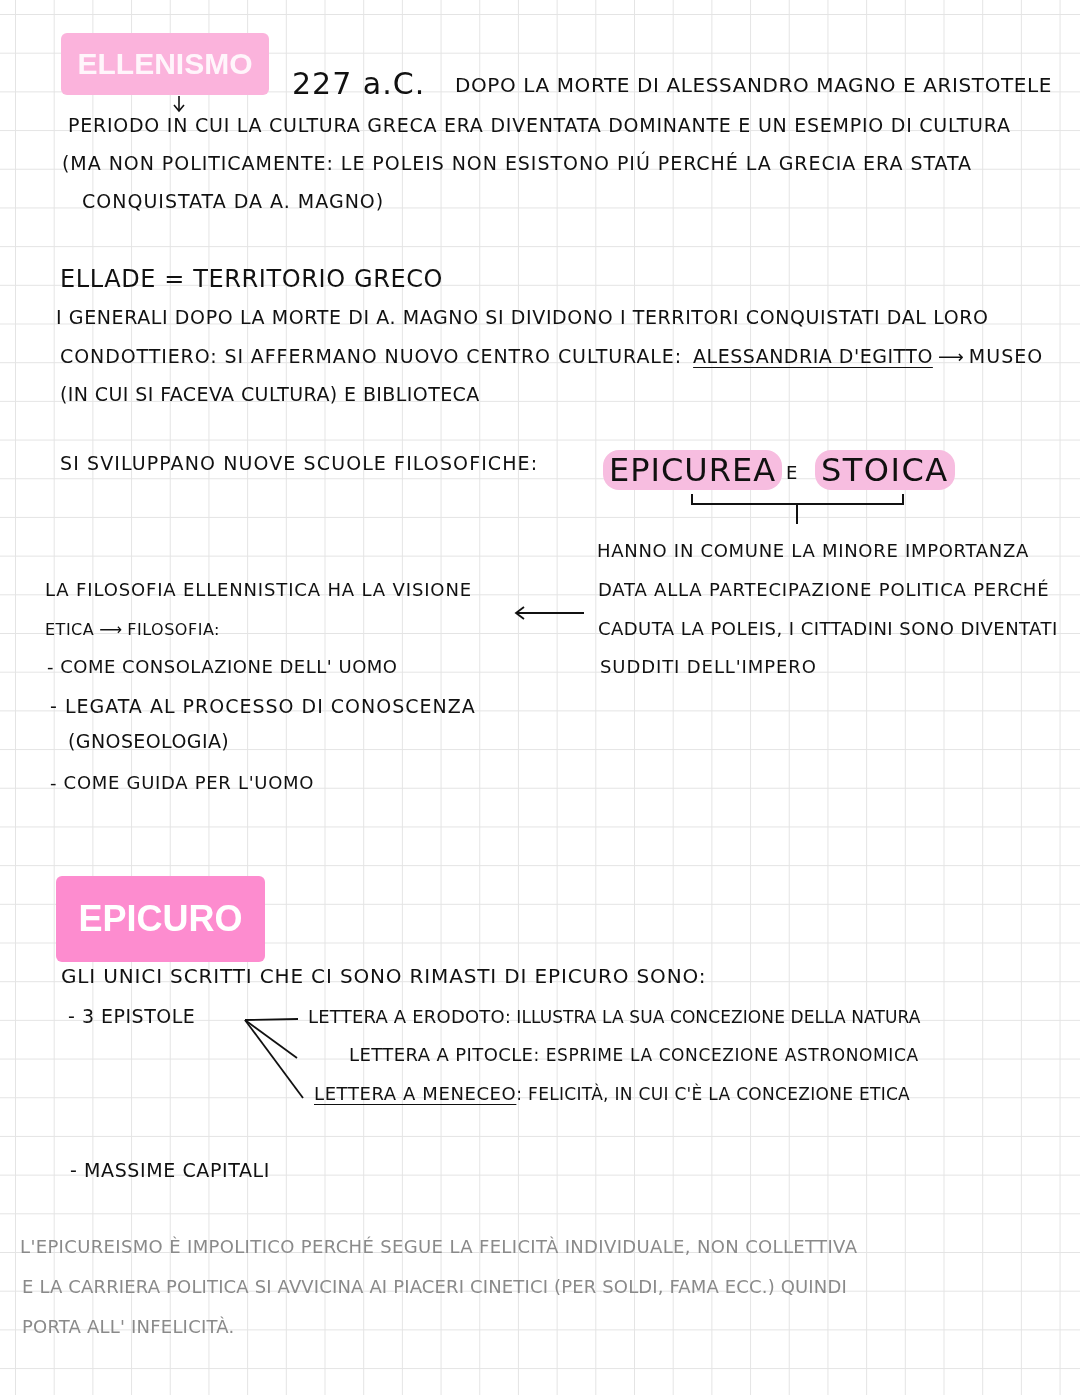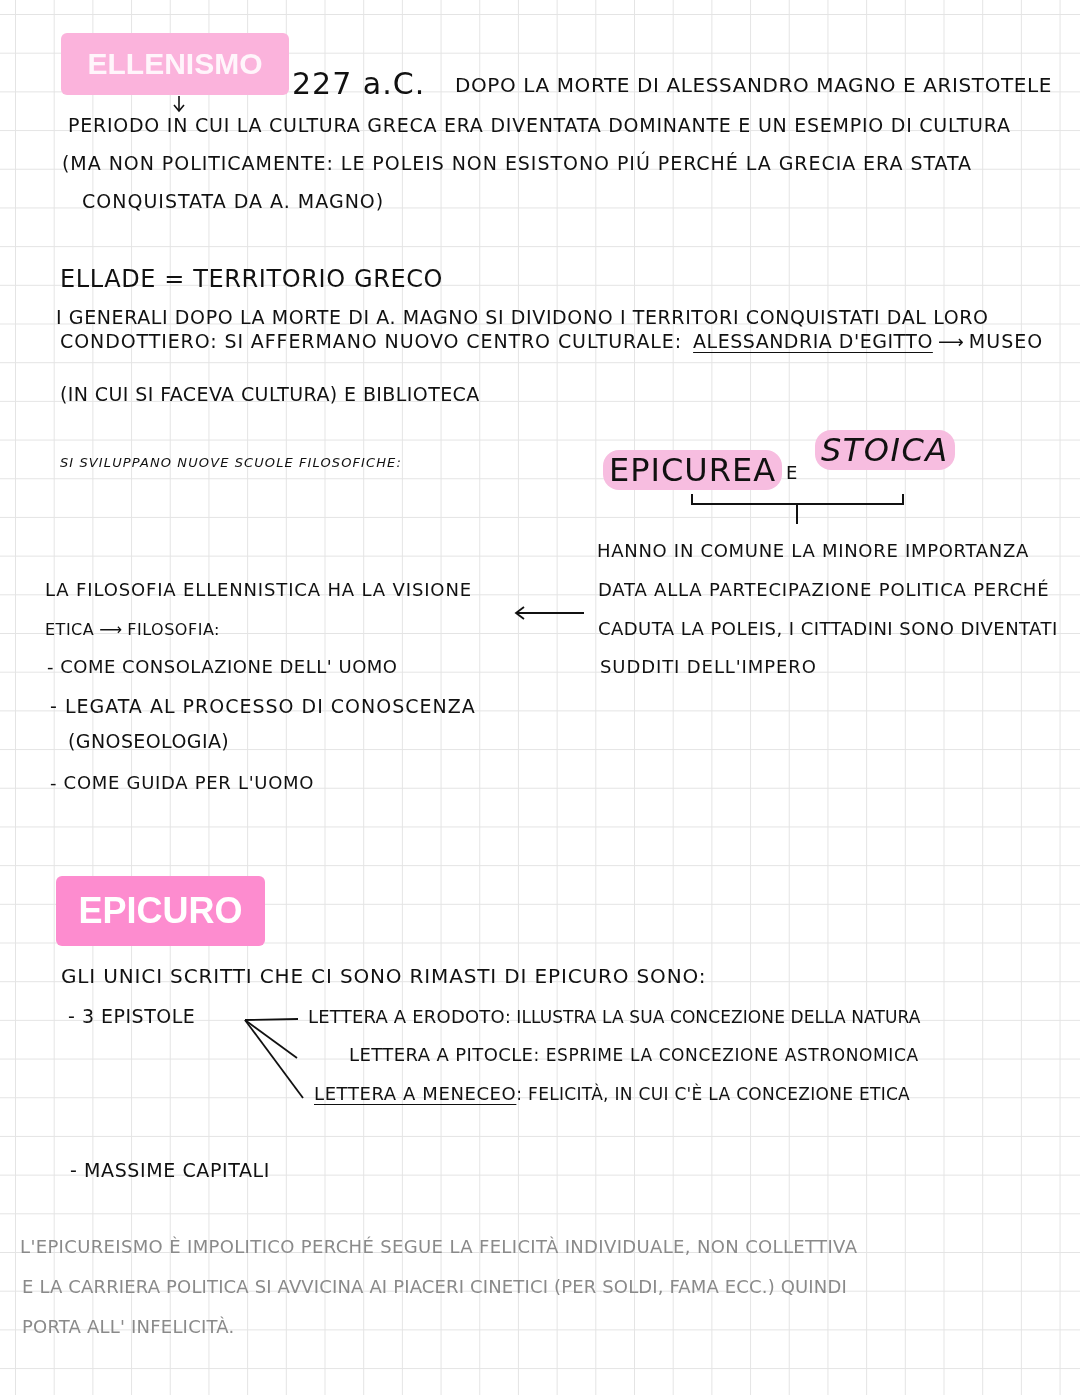--- a/index.html
+++ b/index.html
@@ -22,52 +22,52 @@
     font-family:"Liberation Sans", sans-serif; font-weight:bold;
     display:flex; align-items:center; justify-content:center;
   }
   .hl { background:#f7bde0; border-radius:16px; padding:0 6px; }
   .ul { text-decoration:underline; text-underline-offset:4px; }
   svg { position:absolute; overflow:visible; }
 </style>
 </head>
 <body>
 
-<div class="tag" style="left:61px;top:33px;width:228px;height:62px;background:#fbb3dc;font-size:30px;color:#fff5fb;">
+<div class="tag" style="left:61px;top:33px;width:208px;height:62px;background:#fbb3dc;font-size:30px;color:#fff5fb;">
   <span>ELLENISMO</span>
 </div>
 
 <span class="abs" style="left:292px;top:66px;font-size:30px;font-family:'DejaVu Sans',sans-serif;letter-spacing:1px;">227 a.C.</span>
 <span class="abs hand" style="left:455px;top:73px;font-size:20px;letter-spacing:0.6px;">DOPO LA MORTE DI ALESSANDRO MAGNO E ARISTOTELE</span>
 
 <svg style="left:173px;top:96px;" width="12" height="20">
   <line x1="6" y1="0" x2="6" y2="14" stroke="#111" stroke-width="1.6"></line>
   <polyline points="1,9 6,15 11,9" fill="none" stroke="#111" stroke-width="1.6"></polyline>
 </svg>
 
 <span class="abs hand" style="left:68px;top:114px;font-size:19px;letter-spacing:0.75px;">PERIODO IN CUI LA CULTURA GRECA ERA DIVENTATA DOMINANTE E UN ESEMPIO DI CULTURA</span>
 <span class="abs hand" style="left:62px;top:152px;font-size:19px;letter-spacing:0.95px;">(MA NON POLITICAMENTE: LE POLEIS NON ESISTONO PIÚ PERCHÉ LA GRECIA ERA STATA</span>
 <span class="abs hand" style="left:82px;top:190px;font-size:19px;letter-spacing:1px;">CONQUISTATA DA A. MAGNO)</span>
 <span class="abs hand" style="left:60px;top:225px;font-size:24px;letter-spacing:0.6px;margin-top:40px;">ELLADE = TERRITORIO GRECO</span>
 
 <span class="abs hand" style="left:56px;top:306px;font-size:19px;letter-spacing:0.6px;">I GENERALI DOPO LA MORTE DI A. MAGNO SI DIVIDONO I TERRITORI CONQUISTATI DAL LORO</span>
-<div class="abs" style="left:60px;top:330px;">
+<div class="abs" style="left:60px;top:345px;">
   <span class="hand" style="font-size:19px;letter-spacing:0.9px;">CONDOTTIERO: SI AFFERMANO NUOVO CENTRO CULTURALE:</span>
   <span class="hand ul" style="font-size:19px;letter-spacing:0.5px;margin-left:6px;">ALESSANDRIA D'EGITTO</span>
   <span style="font-size:18px;">⟶</span>
   <span class="hand" style="font-size:19px;letter-spacing:1px;">MUSEO</span>
 </div>
 <span class="abs hand" style="left:60px;top:383px;font-size:19px;letter-spacing:0.4px;">(IN CUI SI FACEVA CULTURA) E BIBLIOTECA</span>
 
 <div class="abs" style="left:60px;top:452px;">
-  <span class="hand" style="font-size:13px;letter-spacing:1.1px;font-style:italic;">SI SVILUPPANO NUOVE SCUOLE FILOSOFICHE:</span>
+  <span class="hand" style="font-size:19px;letter-spacing:1.1px;">SI SVILUPPANO NUOVE SCUOLE FILOSOFICHE:</span>
 </div>
 <span class="abs hl" style="left:603px;top:450px;font-size:32px;line-height:40px;letter-spacing:1px;">EPICUREA</span>
 <span class="abs hand" style="left:786px;top:462px;font-size:18px;">E</span>
-<span class="abs hl" style="left:815px;top:430px;font-size:32px;line-height:40px;letter-spacing:1.5px;font-style:italic;">STOICA</span>
+<span class="abs hl" style="left:815px;top:450px;font-size:32px;line-height:40px;letter-spacing:1.5px;">STOICA</span>
 
 <svg style="left:690px;top:494px;" width="220" height="34">
   <polyline points="2,0 2,10 213,10 213,0" fill="none" stroke="#111" stroke-width="2"></polyline>
   <line x1="107" y1="10" x2="107" y2="30" stroke="#111" stroke-width="2"></line>
 </svg>
 
 <span class="abs hand" style="left:597px;top:540px;font-size:18px;letter-spacing:0.7px;">HANNO IN COMUNE LA MINORE IMPORTANZA</span>
 <span class="abs hand" style="left:598px;top:579px;font-size:18px;letter-spacing:0.8px;">DATA ALLA PARTECIPAZIONE POLITICA PERCHÉ</span>
 <span class="abs hand" style="left:598px;top:618px;font-size:18px;letter-spacing:0.45px;">CADUTA LA POLEIS, I CITTADINI SONO DIVENTATI</span>
 <span class="abs hand" style="left:600px;top:656px;font-size:18px;letter-spacing:0.9px;">SUDDITI DELL'IMPERO</span>
@@ -81,21 +81,21 @@
 <div class="abs" style="left:45px;top:620px;">
   <span class="hand" style="font-size:16px;letter-spacing:0.5px;">ETICA</span>
   <span style="font-size:16px;">⟶</span>
   <span class="hand" style="font-size:16px;letter-spacing:0.5px;">FILOSOFIA:</span>
 </div>
 <span class="abs hand" style="left:47px;top:656px;font-size:18px;letter-spacing:0.5px;">- COME CONSOLAZIONE DELL' UOMO</span>
 <span class="abs hand" style="left:50px;top:695px;font-size:19px;letter-spacing:1px;">- LEGATA AL PROCESSO DI CONOSCENZA</span>
 <span class="abs hand" style="left:68px;top:730px;font-size:19px;letter-spacing:0.4px;">(GNOSEOLOGIA)</span>
 <span class="abs hand" style="left:50px;top:772px;font-size:18px;letter-spacing:0.7px;">- COME GUIDA PER L'UOMO</span>
 
-<div class="tag" style="left:56px;top:876px;width:209px;height:70px;background:#fd8ccf;font-size:36px;">
+<div class="tag" style="left:56px;top:876px;width:209px;height:86px;background:#fd8ccf;font-size:36px;">
   <span>EPICURO</span>
 </div>
 
 <span class="abs hand" style="left:61px;top:964px;font-size:20px;letter-spacing:0.85px;">GLI UNICI SCRITTI CHE CI SONO RIMASTI DI EPICURO SONO:</span>
 
 <span class="abs hand" style="left:68px;top:1005px;font-size:19px;letter-spacing:0.5px;">- 3 EPISTOLE</span>
 
 <svg style="left:243px;top:1016px;" width="60" height="86">
   <line x1="2" y1="4" x2="55" y2="3" stroke="#111" stroke-width="1.8"></line>
   <line x1="2" y1="4" x2="54" y2="42" stroke="#111" stroke-width="1.8"></line>

